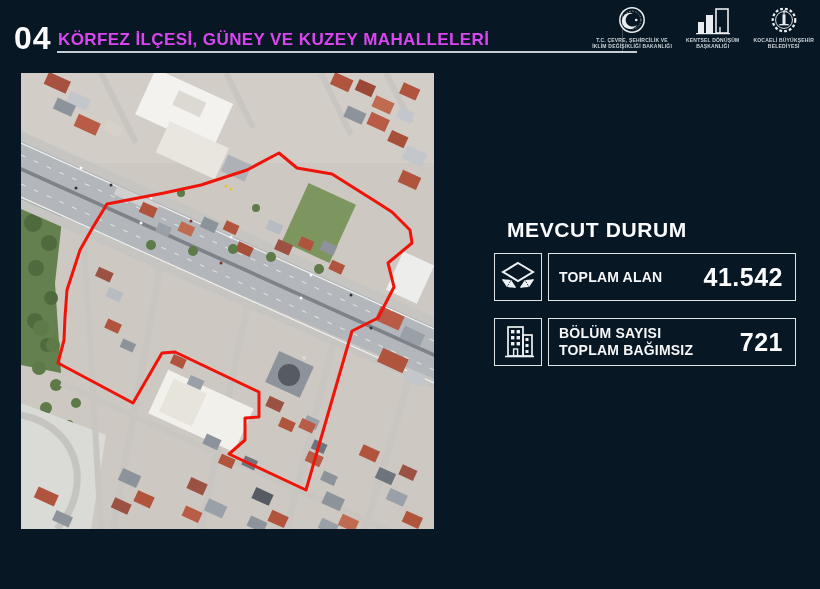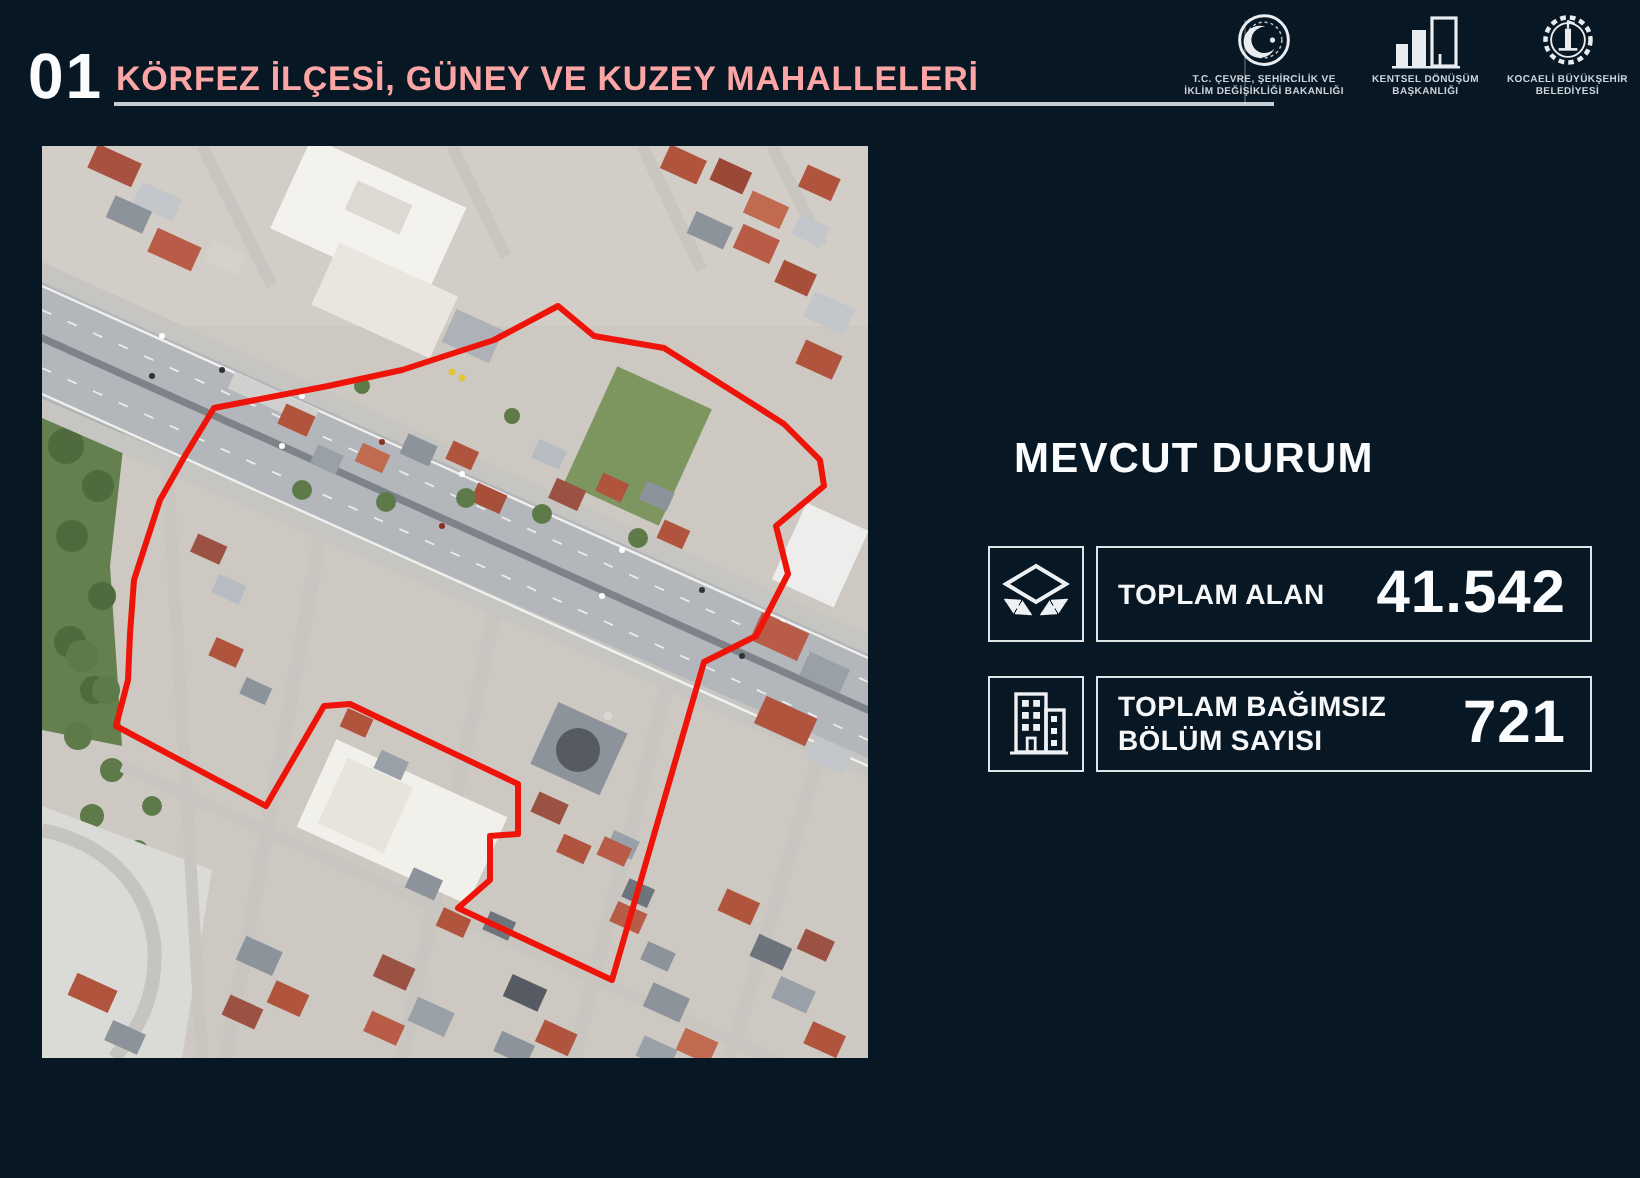--- a/index.html
+++ b/index.html
@@ -1,46 +1,46 @@
 <!DOCTYPE html>
 <html><head>
 <meta charset="utf-8">
 <style>
   html,body{margin:0;padding:0;background:#081724;}
   .slide{position:relative;width:820px;height:589px;background:#081724;overflow:hidden;
          font-family:"Liberation Sans",sans-serif;color:#f2f4f5;}
   
   .slide-number{position:absolute;left:14px;top:20px;font-size:32px;font-weight:bold;color:#fbfcfd;letter-spacing:1px;}
-  .slide-title{position:absolute;left:58px;top:30px;font-size:17px;font-weight:600;color:#fca5a5;letter-spacing:.4px;white-space:nowrap;}
+  .slide-title{position:absolute;left:58px;top:30px;font-size:17px;font-weight:600;color:#d946ef;letter-spacing:.4px;white-space:nowrap;}
   .title-underline{position:absolute;left:57px;top:51px;width:580px;height:2px;background:#c6cdd2;}
   .header-divider{position:absolute;left:622px;top:10px;width:1px;height:42px;background:rgba(255,255,255,.22);}
   .logo-strip{position:absolute;top:5px;right:6px;display:flex;align-items:flex-start;gap:14px;}
   .logo{display:flex;flex-direction:column;align-items:center;}
   .logo-caption{margin-top:2px;text-align:center;color:#ccd4d9;font-size:5px;line-height:1.25;letter-spacing:.2px;font-weight:bold;white-space:nowrap;}
   
   .map-wrap{position:absolute;left:21px;top:73px;width:413px;height:456px;}
   .map-wrap svg{display:block;}
   
   .panel{position:absolute;left:494px;top:218px;width:302px;}
   .panel-heading{font-size:21px;font-weight:bold;color:#fbfcfd;letter-spacing:.6px;margin:0 0 0 13px;}
-  .stat-row{position:absolute;left:0;display:flex;align-items:stretch;width:302px;height:48px;margin-top:20px;}
+  .stat-row{position:absolute;left:0;display:flex;align-items:stretch;width:302px;height:48px;}
   .stat-row.r1{top:35px;} .stat-row.r2{top:100px;}
   .stat-iconbox{width:48px;height:48px;border:1px solid #dfe4e7;box-sizing:border-box;
                 display:flex;align-items:center;justify-content:center;flex:none;}
   .stat-body{margin-left:6px;flex:1;border:1px solid #dfe4e7;box-sizing:border-box;
              display:flex;align-items:center;padding:0 12px 0 10px;}
   .stat-label{font-size:14px;font-weight:bold;line-height:1.2;color:#f5f7f8;letter-spacing:.2px;}
-  .stat-value{margin-left:auto;font-size:30px;font-weight:bold;color:#fbfcfd;letter-spacing:.5px;}
+  .stat-value{margin-left:auto;font-size:25px;font-weight:bold;color:#fbfcfd;letter-spacing:.5px;}
 </style>
 </head>
 <body>
 
 <div class="slide">
 
-  <div class="slide-number">01</div>
+  <div class="slide-number">04</div>
   <div class="slide-title">KÖRFEZ İLÇESİ, GÜNEY VE KUZEY MAHALLELERİ</div>
   <div class="title-underline"></div>
   <div class="header-divider"></div>
 
   <div class="logo-strip">
 
     <div class="logo">
       <svg width="30" height="30" viewBox="0 0 32 32">
         <circle cx="16" cy="16" r="13" fill="none" stroke="#e9edef" stroke-width="1.6"></circle>
         <circle cx="16" cy="16" r="9.5" fill="none" stroke="#e9edef" stroke-width=".8" stroke-dasharray="1.6 1.6" opacity=".8"></circle>
@@ -351,21 +351,21 @@
             <rect x="26.5" y="15" width="3" height="3"></rect>
               <rect x="26.5" y="21" width="3" height="3"></rect>
               <rect x="26.5" y="27" width="3" height="3"></rect>
           </g>
           <rect x="14.6" y="26" width="4" height="7" fill="none" stroke="#eef1f3" stroke-width="1.4"></rect>
           <line x1="6" y1="33.5" x2="35" y2="33.5" stroke="#eef1f3" stroke-width="1.6"></line>
         </svg>
       </div>
       <div class="stat-body">
         <div class="stat-label">
+          <div>BÖLÜM SAYISI</div>
           <div>TOPLAM BAĞIMSIZ</div>
-          <div>BÖLÜM SAYISI</div>
         </div>
         <div class="stat-value">721</div>
       </div>
     </div>
   </div>
 
 </div>
 
 </body></html>

